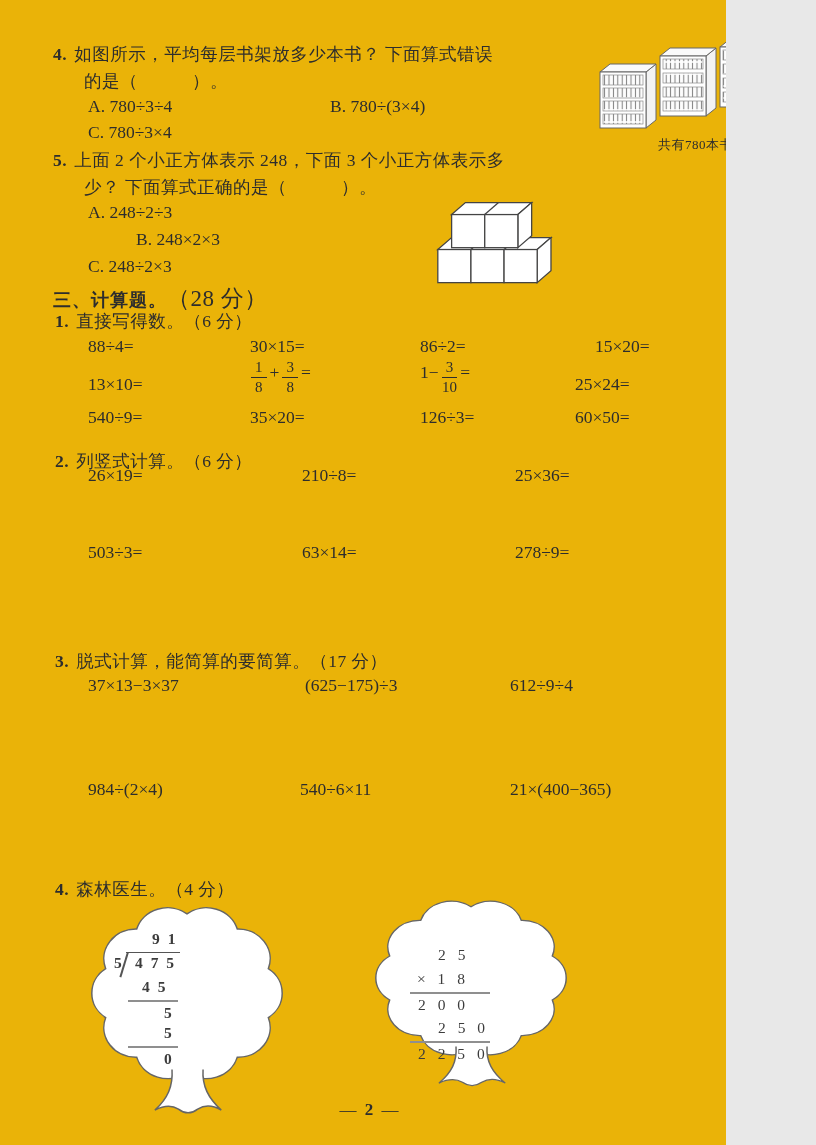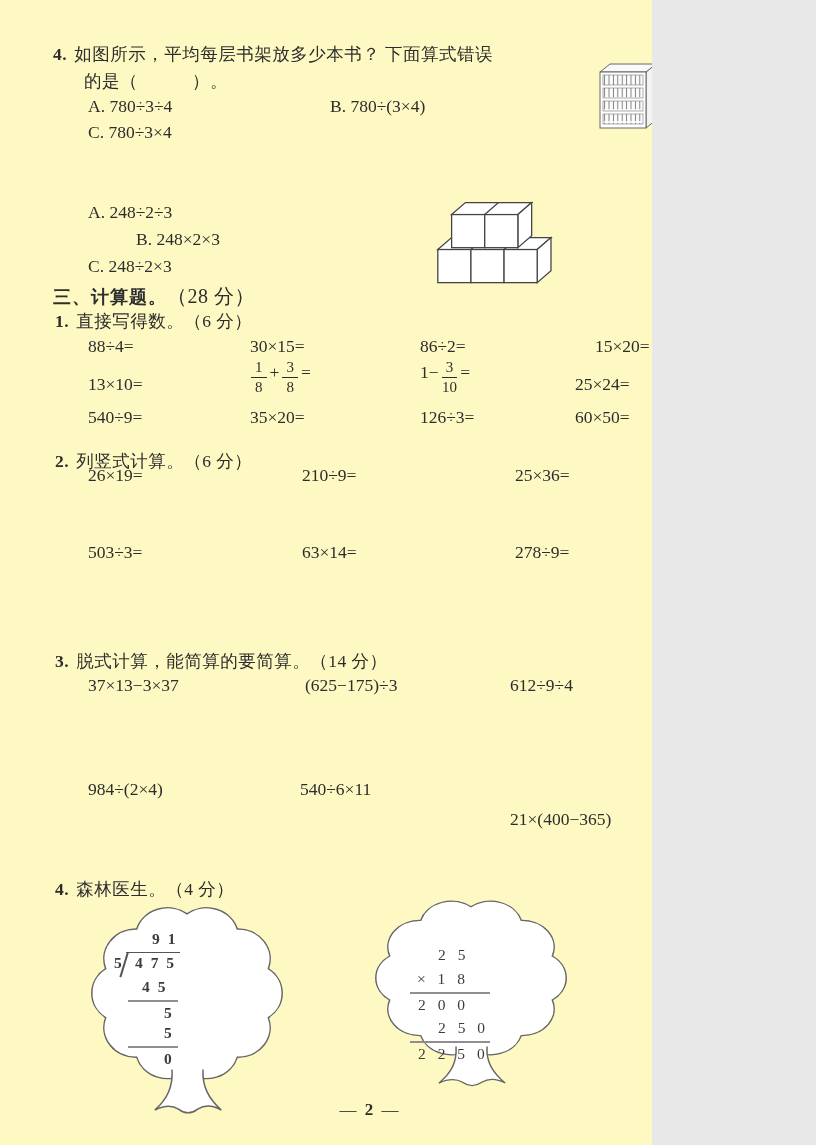--- a/index.html
+++ b/index.html
@@ -1,23 +1,23 @@
 <!DOCTYPE html>
 <html><head>
 <meta charset="utf-8">
 <style>
   html,body{margin:0;padding:0;background:#e8e8e8;}
-  .page{position:relative;width:652px;height:1145px;background:#fef9c3;overflow:hidden;
+  .page{position:relative;width:726px;height:1145px;background:#eab308;overflow:hidden;
         font-family:"Liberation Serif","DejaVu Serif",serif;color:#2d2d2d;}
   .abs{position:absolute;white-space:nowrap;}
   .cjk{font-size:17.5px;letter-spacing:0.5px;}
   .qnum{font-weight:700;margin-right:7px;}
   .expr{font-size:17.5px;}
   .sec-title{font-size:18px;font-weight:700;letter-spacing:1px;}
-  .sec-score{font-weight:400;font-size:20px;letter-spacing:0.5px;}
+  .sec-score{font-weight:400;font-size:23px;letter-spacing:0.5px;}
   .cap{font-size:13px;text-align:center;letter-spacing:0.5px;}
   
   .frac{display:inline-block;text-align:center;vertical-align:-14px;line-height:1;margin:0 3px;}
   .frac .fn{display:block;padding:0 4px 2px;border-bottom:1.3px solid #2d2d2d;font-size:15px;}
   .frac .fd{display:block;padding-top:2px;font-size:15px;}
   
   .work{font-size:15.5px;color:#3c3c3c;}
   .drow{letter-spacing:2px;font-weight:bold;}
   .mrow{letter-spacing:4px;}
   .ln{position:absolute;height:1.5px;background:#8f8f8f;}
@@ -76,20 +76,24 @@
         <rect x="122" y="9" width="46" height="60"></rect>
         <rect x="125" y="12" width="40" height="10" fill="url(#bkp)" stroke="#8a8a8a" stroke-width="0.7"></rect>
         <rect x="125" y="26" width="40" height="10" fill="url(#bkp)" stroke="#8a8a8a" stroke-width="0.7"></rect>
         <rect x="125" y="40" width="40" height="10" fill="url(#bkp)" stroke="#8a8a8a" stroke-width="0.7"></rect>
         <rect x="125" y="54" width="40" height="10" fill="url(#bkp)" stroke="#8a8a8a" stroke-width="0.7"></rect>
       </g>
     </svg>
     <div class="cap" style="width:195px;margin-top:2px;">共有780本书</div>
   </div>
 
+  <div class="abs cjk" style="left:53px;top:148px;">
+    <span class="qnum">5.</span><span>上面 2 个小正方体表示 248，下面 3 个小正方体表示多</span>
+  </div>
+  <div class="abs cjk" style="left:84px;top:175px;">少？ 下面算式正确的是（　　　）。</div>
   <div class="abs expr" style="left:88px;top:202px;">A. 248÷2÷3</div>
   <div class="abs expr" style="left:88px;top:229px;margin-left:48px;">B. 248×2×3</div>
   <div class="abs expr" style="left:88px;top:256px;">C. 248÷2×3</div>
 
   <div class="abs" style="left:428px;top:198px;">
     <svg width="165" height="92" viewBox="0 0 170 100">
       <g stroke="#444" stroke-width="1.4" fill="#fff">
 
         <polygon points="6,56 21,43 129,43 114,56"></polygon>
         <line x1="42" y1="56" x2="57" y2="43"></line>
@@ -133,35 +137,35 @@
 
   <div class="abs expr" style="left:88px;top:407px;">540÷9=</div>
   <div class="abs expr" style="left:250px;top:407px;">35×20=</div>
   <div class="abs expr" style="left:420px;top:407px;">126÷3=</div>
   <div class="abs expr" style="left:575px;top:407px;">60×50=</div>
 
   <div class="abs cjk" style="left:55px;top:449px;">
     <span class="qnum">2.</span><span>列竖式计算。（6 分）</span>
   </div>
   <div class="abs expr" style="left:88px;top:465px;">26×19=</div>
-  <div class="abs expr" style="left:302px;top:465px;">210÷9=</div>
+  <div class="abs expr" style="left:302px;top:465px;">210÷8=</div>
   <div class="abs expr" style="left:515px;top:465px;">25×36=</div>
   <div class="abs expr" style="left:88px;top:542px;">503÷3=</div>
   <div class="abs expr" style="left:302px;top:542px;">63×14=</div>
   <div class="abs expr" style="left:515px;top:542px;">278÷9=</div>
 
   <div class="abs cjk" style="left:55px;top:649px;">
-    <span class="qnum">3.</span><span>脱式计算，能简算的要简算。（14 分）</span>
+    <span class="qnum">3.</span><span>脱式计算，能简算的要简算。（17 分）</span>
   </div>
   <div class="abs expr" style="left:88px;top:675px;">37×13−3×37</div>
   <div class="abs expr" style="left:305px;top:675px;">(625−175)÷3</div>
   <div class="abs expr" style="left:510px;top:675px;">612÷9÷4</div>
   <div class="abs expr" style="left:88px;top:779px;">984÷(2×4)</div>
   <div class="abs expr" style="left:300px;top:779px;">540÷6×11</div>
-  <div class="abs expr" style="left:510px;top:779px;margin-top:30px;">21×(400−365)</div>
+  <div class="abs expr" style="left:510px;top:779px;">21×(400−365)</div>
 
   <div class="abs cjk" style="left:55px;top:877px;">
     <span class="qnum">4.</span><span>森林医生。（4 分）</span>
   </div>
 
   <div class="abs" style="left:80px;top:902px;width:214px;height:218px;">
     <svg width="214" height="218" viewBox="0 0 200 220" preserveAspectRatio="none">
       <path fill="#fff" stroke="#666" stroke-width="1.4" d="M 100 12 A 30 30 0 0 1 147 27.3 A 30 30 0 0 1 176 67.3 A 30 30 0 0 1 176 116.7 A 30 30 0 0 1 147 156.7 A 30 30 0 0 1 100 172 A 30 30 0 0 1 53 156.7 A 30 30 0 0 1 24 116.7 A 30 30 0 0 1 24 67.3 A 30 30 0 0 1 53 27.3 A 30 30 0 0 1 100 12 Z"></path>
       <path fill="#fff" stroke="#666" stroke-width="1.4" d="M 86 169 C 87 186 82 198 70 210 C 79 205 86 205 92 209 C 98 214 104 214 110 209 C 116 205 124 205 132 210 C 120 198 114 186 115 169"></path>
     </svg>

